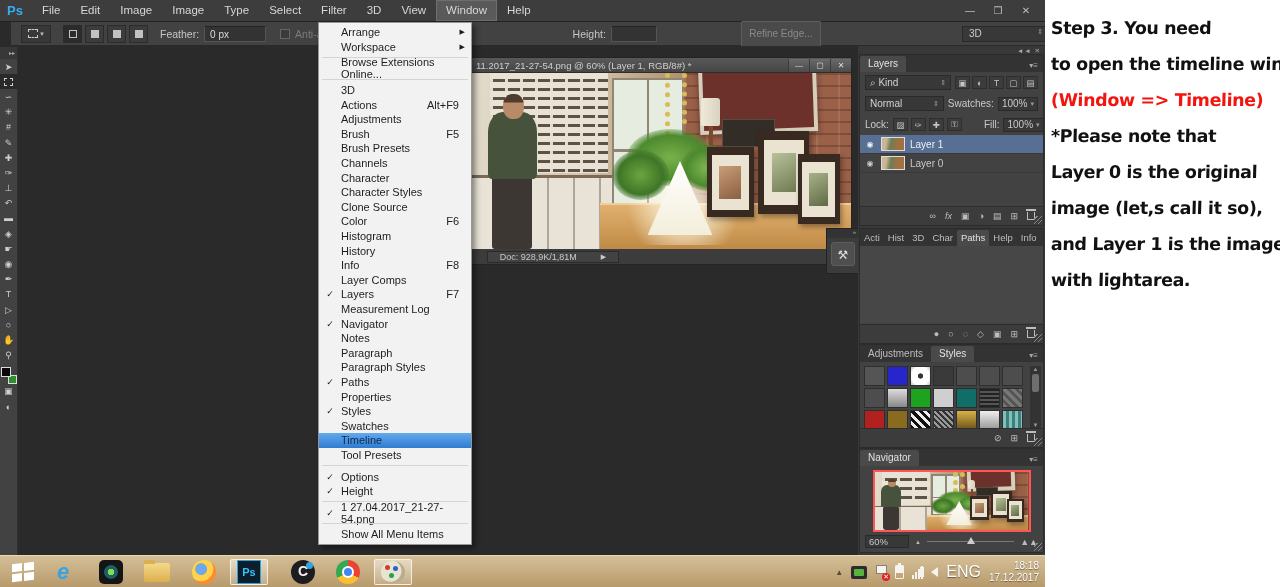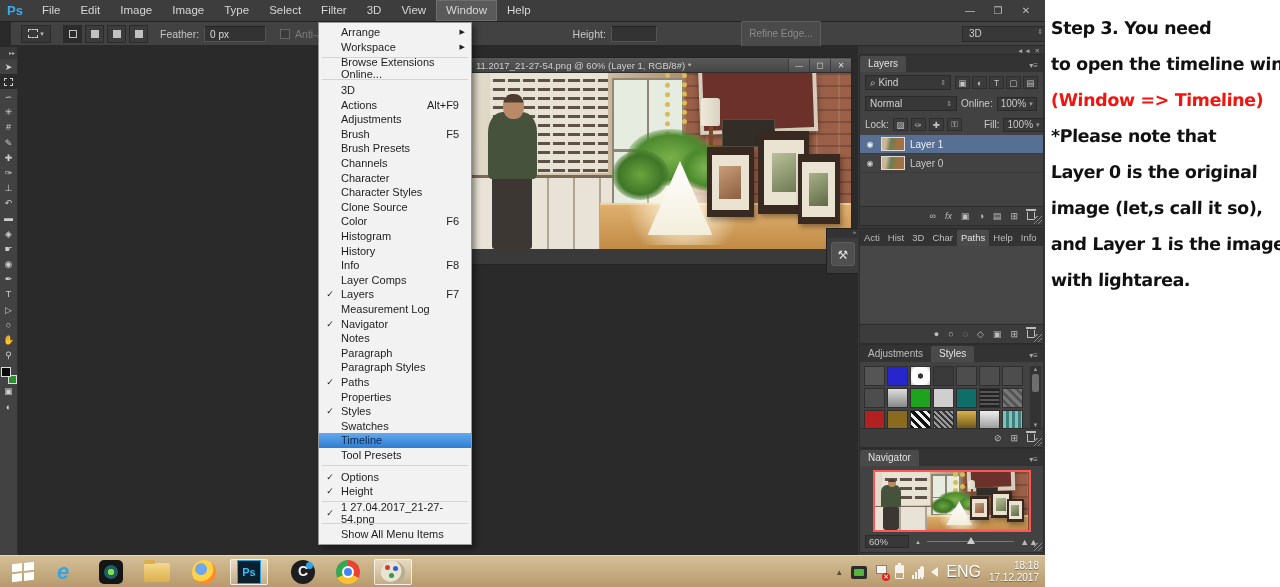--- a/index.html
+++ b/index.html
@@ -330,20 +330,26 @@
                 <div class="photo ph2"></div>
               </div>
             </div>
           <div class="sc sc-frame sc-f3">
               <div class="mat">
                 <div class="photo ph3"></div>
               </div>
             </div>
         </div>
       </div>
+      <div class="doc-status">
+        <span class="doc-field">
+          <span>Doc: 928,9K/1,81M</span>
+            <span class="arr">▶</span>
+        </span>
+      </div>
     </div>
 
     <div class="collapsed">
       <div class="collhead">»</div>
       <div class="collbtn">⚒</div>
     </div>
 
     <div class="dock">
       <div class="dockhead">◄◄ ✕</div>
 
@@ -363,21 +369,21 @@
               <span class="ibtn">T</span>
               <span class="ibtn">▢</span>
               <span class="ibtn">▤</span>
             </span>
         </div>
         <div class="prow">
           <span class="psel" style="width:92px">
               <span>Normal</span>
               <span class="updn">⇕</span>
             </span>
-          <span>Online:</span>
+          <span>Swatches:</span>
           <span class="vbox">
               <span>100%</span>
               <span class="updn">▾</span>
             </span>
         </div>
         <div class="prow">
           <span>Lock:</span>
           <span id="lockicons" style="display:flex;gap:3px">
               <span class="ibtn">▨</span>
               <span class="ibtn">✑</span>

